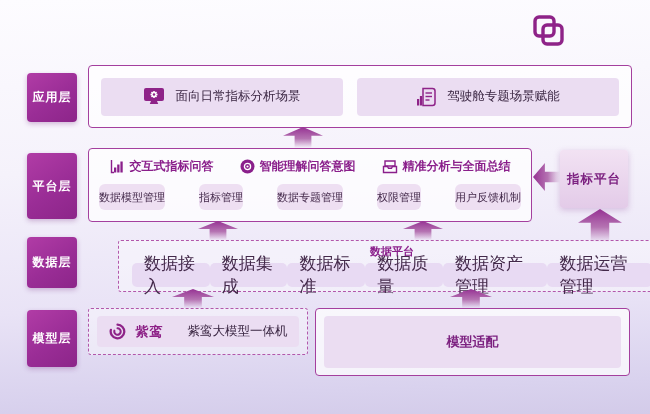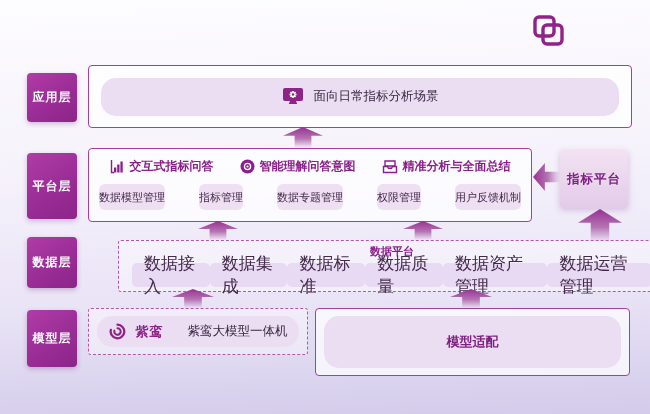--- a/index.html
+++ b/index.html
@@ -29,21 +29,21 @@
   
   .solid-box { position:absolute; border:1.5px solid #a43f9e; border-radius:4px; background:rgba(255,255,255,.72); }
   .dashed-box{ position:absolute; border:1.5px dashed #b257ab; border-radius:3px; background:rgba(255,255,255,.38); }
   #app-box      { left:88px; top:65px;  width:544px; height:63px; display:flex; align-items:center; gap:14px; padding:0 12px; }
   #platform-box { left:88px; top:148px; width:444px; height:74px; }
   #data-box     { left:80px; top:240px; width:548px; height:52px;margin-left:38px; }
   #model-left-box  { left:88px;  top:308px; width:220px; height:47px; padding:7px 8px; }
   #model-right-box { left:315px; top:308px; width:315px; height:68px; padding:7px 8px; }
   
   .card {
-    background:#ebddf2; border-radius:15px; height:38px;
+    background:#ebddf2; border-radius:4px; height:38px;
     display:flex; align-items:center; justify-content:center; gap:10px;
     color:#3a2642; font-size:12.5px; font-weight:500;
   }
   #app-card-0 { flex:48; } #app-card-1 { flex:52; }
   .model-card { width:100%; height:100%; }
   #model-right-card { font-weight:700; color:#7c2180; font-size:13px; }
   .ziluan-brand { color:#8e2388; font-weight:700; font-size:13px; letter-spacing:1px; margin-right:14px; }
   
   .features { display:flex; justify-content:center; gap:26px; margin-top:9px; }
   .feature  { display:flex; align-items:center; gap:5px; font-size:12px; font-weight:700; color:#8a1f8b; }
@@ -111,20 +111,33 @@
           <line x1="11" y1="4" x2="11" y2="11"></line>
             <line x1="7.5" y1="7.5" x2="14.5" y2="7.5"></line>
           <line x1="8.5" y1="5" x2="13.5" y2="10"></line>
             <line x1="13.5" y1="5" x2="8.5" y2="10"></line>
         </g>
         <circle cx="11" cy="7.5" r="2.6" fill="#fff"></circle>
           <circle cx="11" cy="7.5" r="1.2" fill="#8e2388"></circle>
         <path d="M8 14h6l1.2 3H6.8z" fill="#8e2388"></path>
       </svg>
       <span>面向日常指标分析场景</span>
+    </div>
+    <div class="card" id="app-card-1">
+      <svg class="ic" width="21" height="20" viewBox="0 0 21 20">
+        <path d="M7 1.5h9.5a2.5 2.5 0 0 1 2.5 2.5v12a2.5 2.5 0 0 1-2.5 2.5H7z" fill="none" stroke="#8e2388" stroke-width="1.5"></path>
+        <g stroke="#8e2388" stroke-width="1.4">
+            <line x1="9.5" y1="6" x2="16" y2="6"></line>
+            <line x1="9.5" y1="9.5" x2="16" y2="9.5"></line>
+            <line x1="9.5" y1="13" x2="13.5" y2="13"></line>
+          </g>
+        <rect x="1" y="12" width="2.2" height="6.5" fill="#8e2388"></rect>
+        <rect x="3.9" y="9" width="2.2" height="9.5" fill="#8e2388"></rect>
+      </svg>
+      <span>驾驶舱专题场景赋能</span>
     </div>
   </div>
 
   <div class="solid-box" id="platform-box">
     <div class="features">
       <div class="feature">
         <svg class="ic" width="15" height="15" viewBox="0 0 15 15">
           <path d="M1.5 1v12.5H4" fill="none" stroke="#8a1f8b" stroke-width="1.4"></path>
           <rect x="4" y="8.5" width="2.3" height="5" fill="#8a1f8b"></rect>
           <rect x="7.2" y="5.5" width="2.3" height="8" fill="#8a1f8b"></rect>

